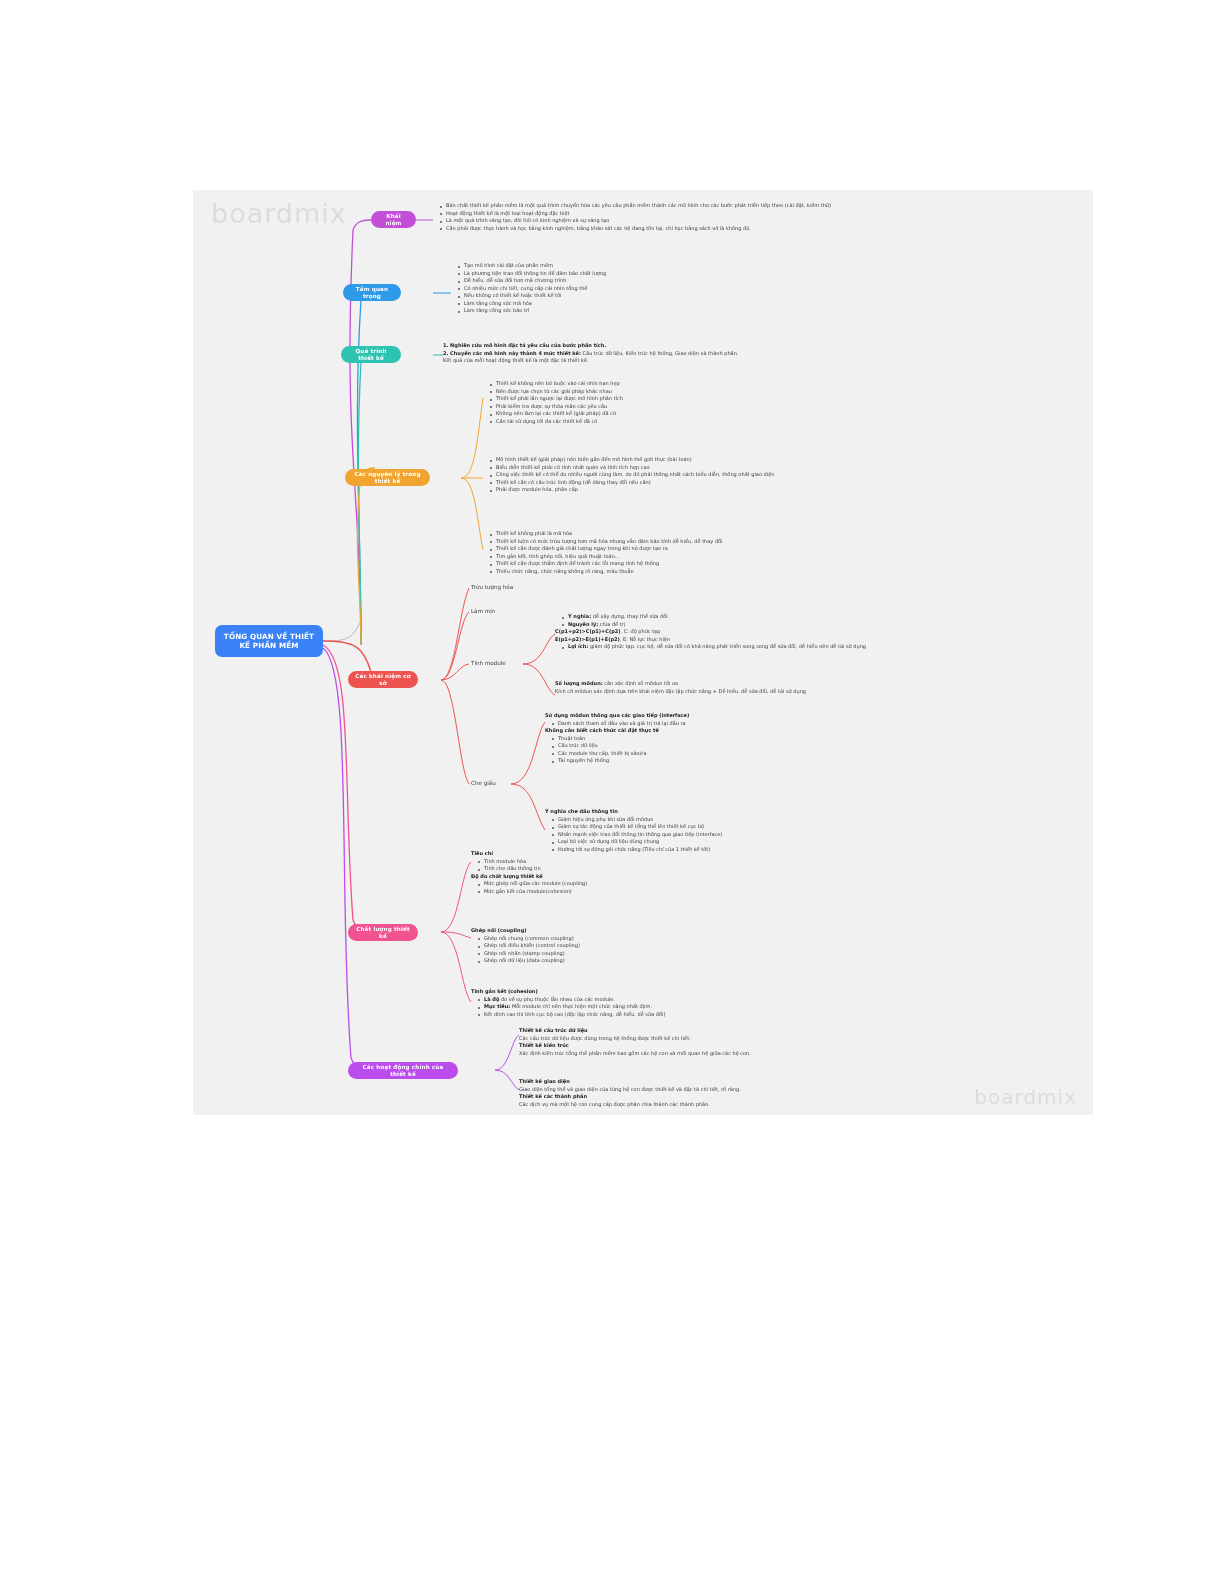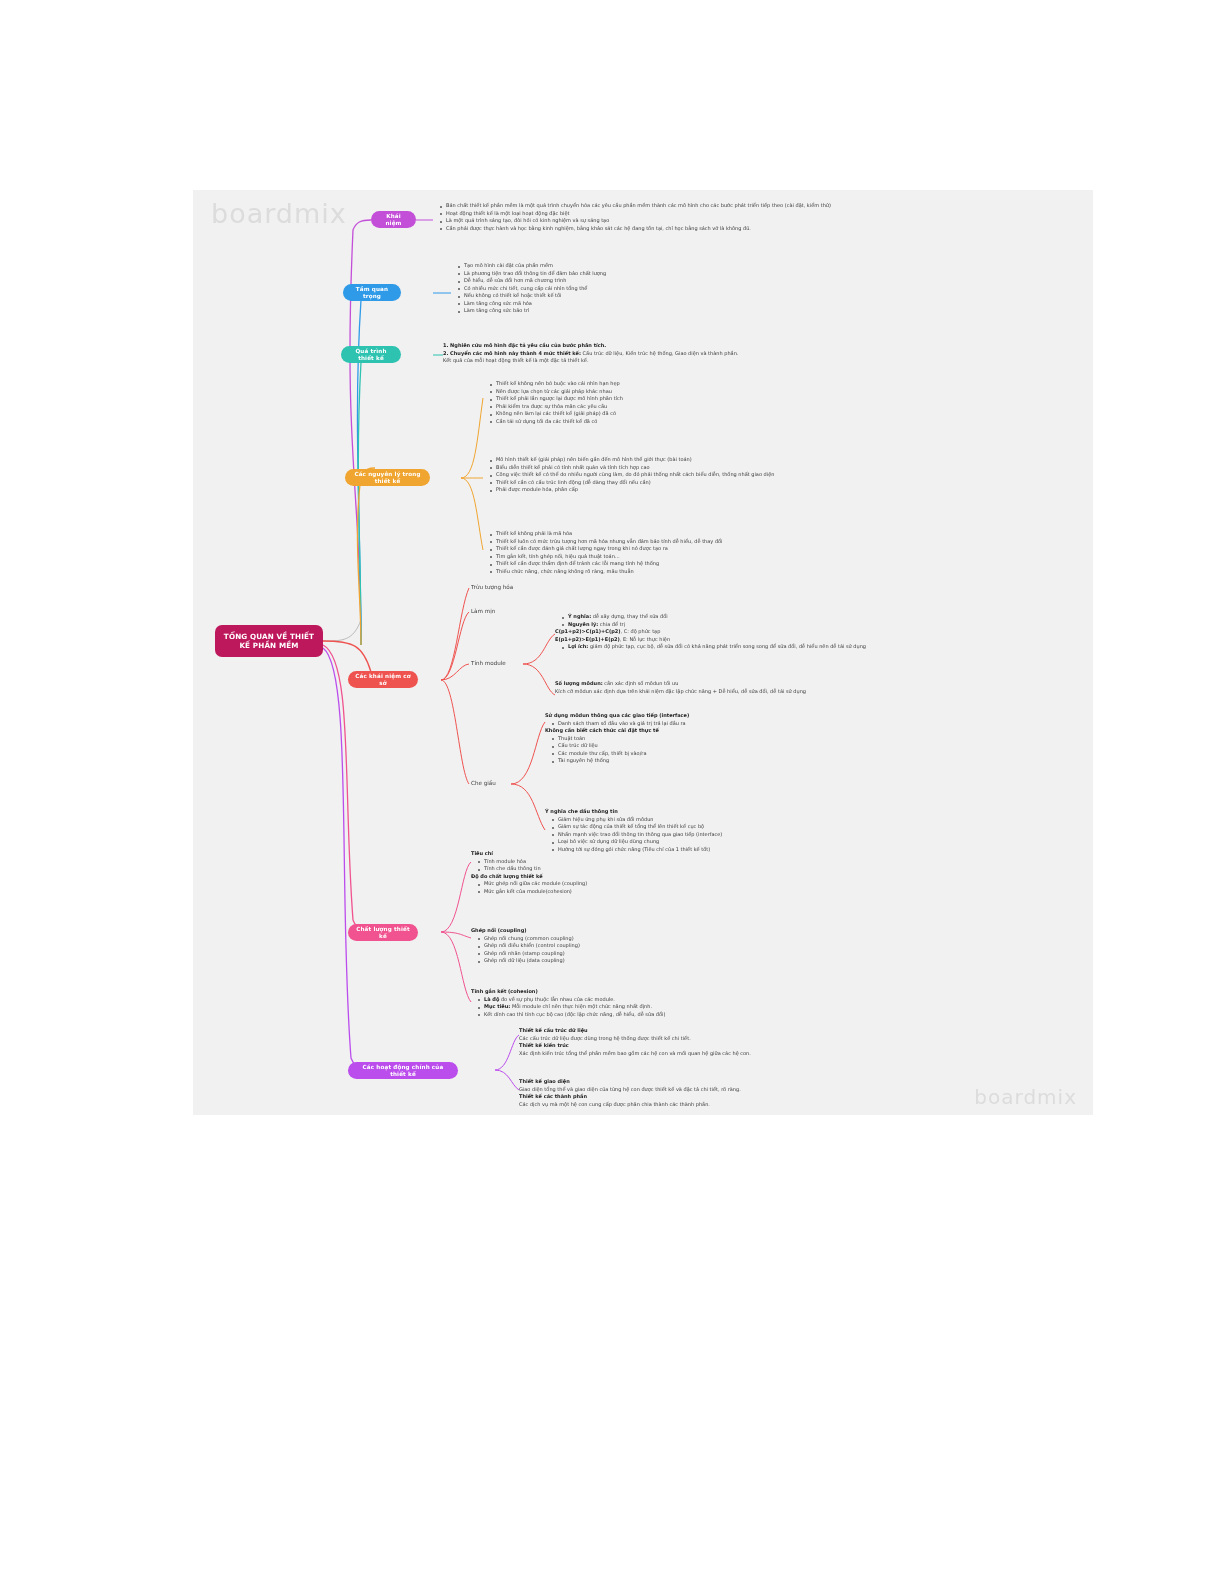--- a/index.html
+++ b/index.html
@@ -3,21 +3,21 @@
 <meta charset="utf-8">
 <style>
   html,body{margin:0;padding:0;background:#ffffff;}
   body{width:1225px;height:1585px;font-family:"DejaVu Sans","Liberation Sans",sans-serif;position:relative;overflow:hidden;}
   #canvas{position:absolute;left:193px;top:190px;width:900px;height:925px;background:#f1f1f1;}
   .wm{position:absolute;font-family:"DejaVu Sans","Liberation Sans",sans-serif;font-weight:400;color:#dcdcdc;letter-spacing:1px;user-select:none;}
   #wm-tl{left:18px;top:8px;font-size:27px;}
   #wm-br{right:16px;bottom:6px;font-size:20px;}
   svg#links{position:absolute;left:0;top:0;width:900px;height:925px;overflow:visible;}
   .node{position:absolute;border-radius:9px;color:#fff;display:flex;align-items:center;justify-content:center;text-align:center;font-size:5.6px;font-weight:700;letter-spacing:.15px;line-height:1.25;padding:3px 7px;box-sizing:border-box;}
-  #root{left:22px;top:435px;width:108px;height:32px;background:#be185d;border-radius:7px;font-size:7.2px;}
+  #root{left:22px;top:435px;width:108px;height:32px;background:#3b82f6;border-radius:7px;font-size:7.2px;}
   .sublabel{position:absolute;font-size:5.6px;color:#3d3d3d;white-space:nowrap;}
   .txt{position:absolute;font-size:5px;color:#3b3b3b;line-height:1.5;}
   .txt b{font-weight:700;color:#222;}
   ul.b{margin:0;padding-left:8px;list-style:none;}
   ul.b li{position:relative;padding-left:5px;margin:0;}
   ul.b li:before{content:"";position:absolute;left:-1px;top:3.6px;width:2px;height:2px;border-radius:50%;background:#555;}
   .plain{margin:0;padding:0;}
 </style>
 </head>
 <body>

